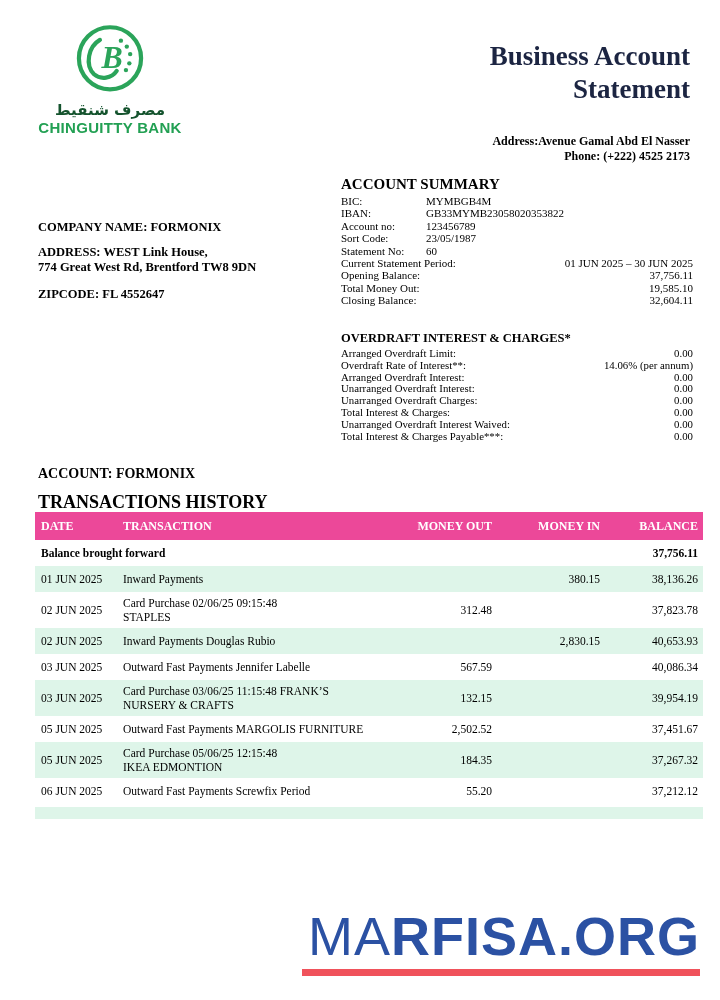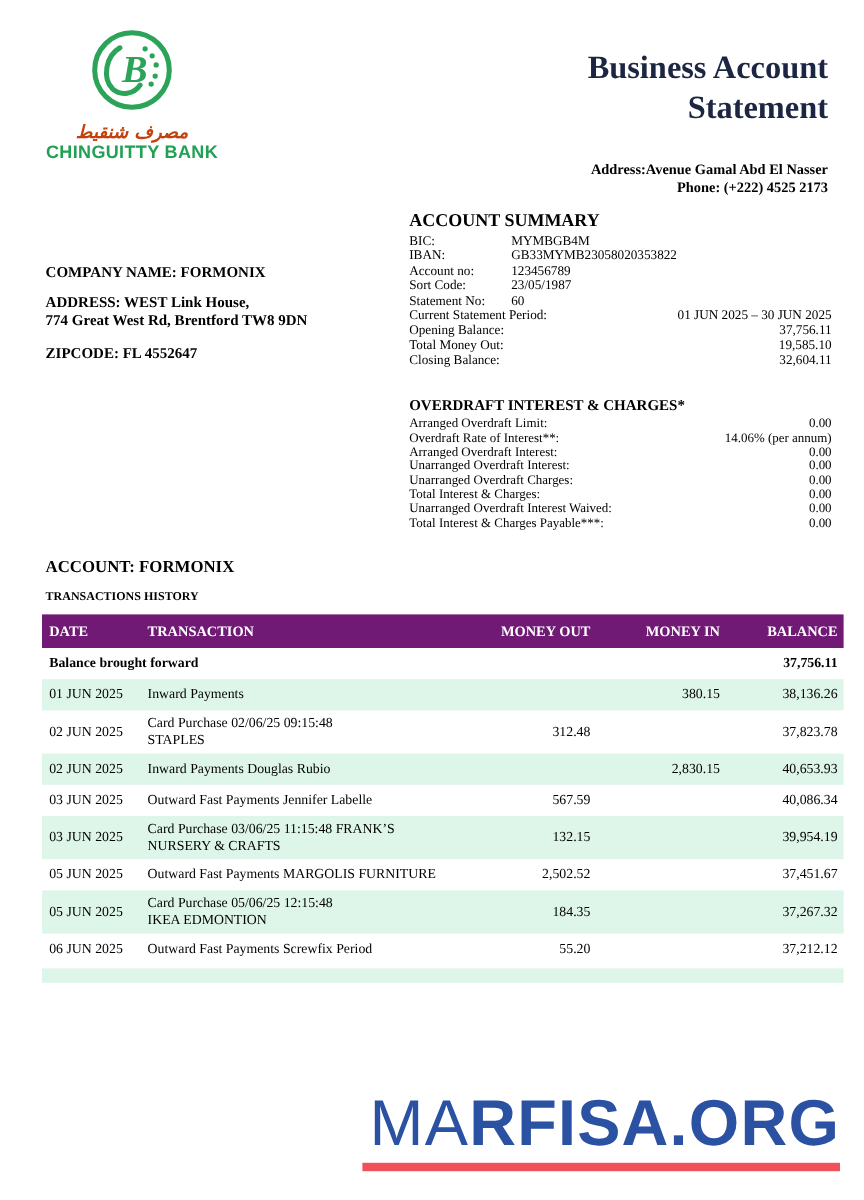--- a/index.html
+++ b/index.html
@@ -2,22 +2,22 @@
 <html><head>
 <meta charset="utf-8">
 <style>
   * { margin:0; padding:0; box-sizing:border-box; }
   html,body { width:720px; height:1000px; background:#fff; }
   body { position:relative; font-family:"Liberation Serif", serif; color:#000; overflow:hidden; }
 
   
   .logo-block { position:absolute; left:25px; top:18px; width:170px; text-align:center; }
   .logo-svg { display:block; margin:0 auto; }
-  .arabic-name { color:#c2410c; font-weight:bold; font-size:15px; line-height:17px;
-                 font-family:"DejaVu Sans", sans-serif; direction:rtl;font-style:italic; }
+  .arabic-name { color:#14532d; font-weight:bold; font-size:15px; line-height:17px;
+                 font-family:"DejaVu Sans", sans-serif; direction:rtl; }
   .bank-name { color:#22a053; font-weight:bold; font-size:15px; line-height:17px;
                font-family:"Liberation Sans", sans-serif; letter-spacing:.3px; }
 
   .title-block { position:absolute; top:40px; right:30px; text-align:right;
                  font-weight:bold; font-size:27px; line-height:33px; color:#1c2542; }
   .contact-block { position:absolute; top:134px; right:30px; text-align:right;
                    font-weight:bold; font-size:12px; line-height:15px; }
 
   
   .company-block { position:absolute; left:38px; top:220px; font-weight:bold;
@@ -35,24 +35,24 @@
 
   
   .overdraft-block { position:absolute; left:341px; top:331px; width:352px; }
   .sec-heading-md { font-size:12.5px; font-weight:bold; margin-bottom:2px; }
   .orow { display:flex; font-size:10.8px; line-height:11.8px; }
   .orow .o-label { flex:1; }
   .orow .o-value { white-space:nowrap; }
 
   
   .acct-heading  { position:absolute; left:38px; top:466px; font-size:14px; font-weight:bold; }
-  .trans-heading { position:absolute; left:38px; top:492px; font-size:10px; font-weight:bold; }
+  .trans-heading { position:absolute; left:38px; top:492px; font-size:18px; font-weight:bold; }
 
   .stmt-table { position:absolute; left:35px; top:512px; width:668px; font-size:11.5px; }
-  .thead { display:flex; align-items:center; background:#701a75; color:#fff;
+  .thead { display:flex; align-items:center; background:#ec4899; color:#fff;
            font-weight:bold; height:28px; font-size:12px; }
   .col-date { width:88px;  padding-left:6px; }
   .col-tx   { flex:1; }
   .col-out  { width:100px; text-align:right; }
   .col-in   { width:108px; text-align:right; }
   .col-bal  { width:103px; text-align:right; padding-right:5px; }
   .trow { display:flex; align-items:center; padding:6px 0; line-height:14px; }
   .trow.two { padding:4px 0; }
   .trow.alt { background:#def5e9; }
   .trow.opening { font-weight:bold; }

